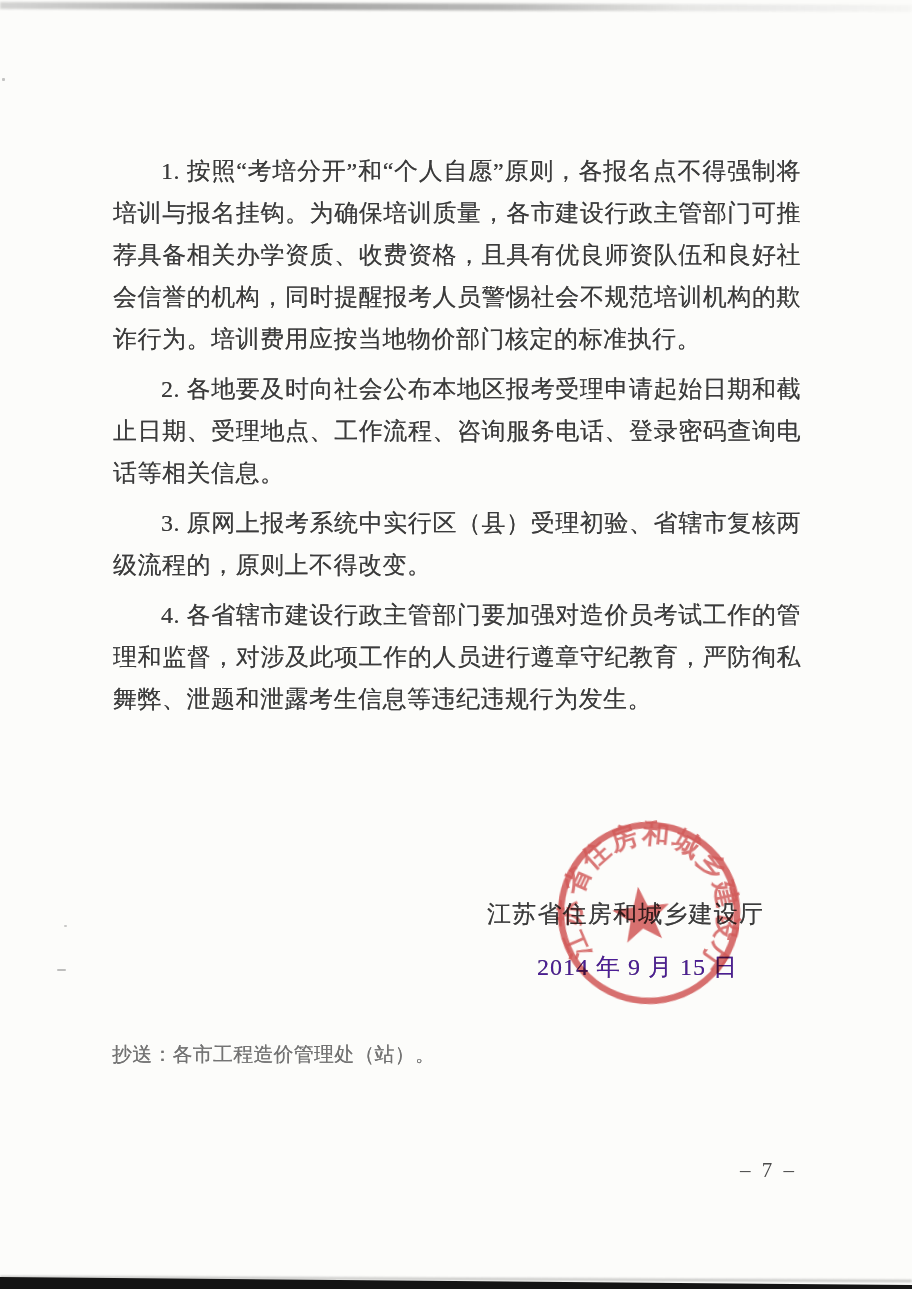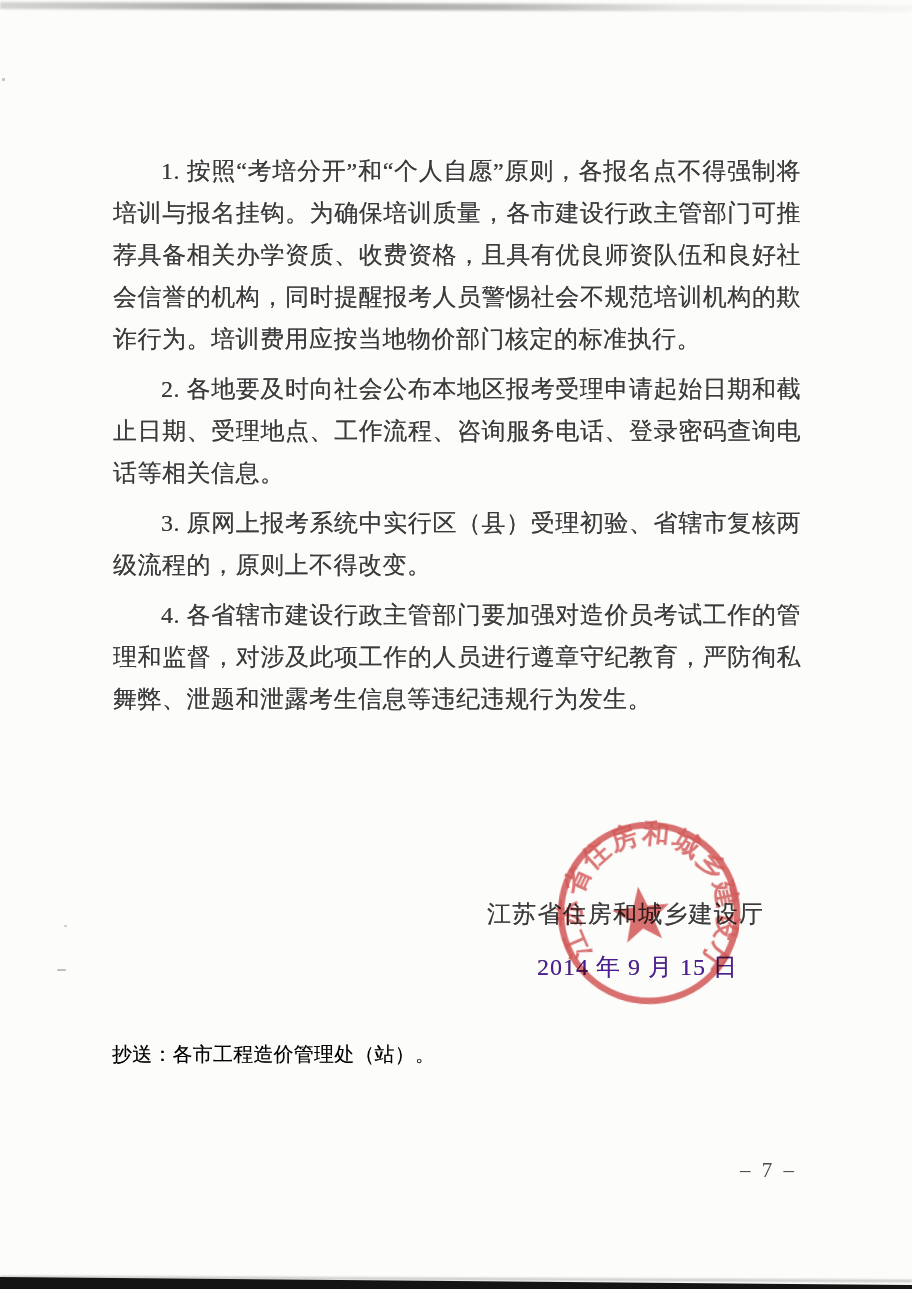--- a/index.html
+++ b/index.html
@@ -41,21 +41,21 @@
     font-size: 24px; letter-spacing: 1.2px; color: #3b3b3b;
     text-shadow: 0 0 .6px rgba(70,70,70,.75);
   }
   .sig-date {
     position: absolute; left: 537px; top: 951px;
     font-size: 24px; letter-spacing: 1px; color: #4c1d95;
     text-shadow: 0 0 .6px rgba(70,70,70,.75);
   }
   .cc-line {
     position: absolute; left: 112px; top: 1041px;
-    font-size: 20px; letter-spacing: .2px; color: #000000;
+    font-size: 20px; letter-spacing: .2px; color: #737373;
     text-shadow: 0 0 .5px rgba(80,80,80,.7);
   }
   .page-num {
     position: absolute; left: 740px; top: 1158px;
     font-size: 21px; letter-spacing: 3px; color: #4a4a4a;
   }
   .seal {
     position: absolute; left: 549px; top: 813px; width: 200px; height: 200px;
     mix-blend-mode: multiply; opacity: .92;
     transform: rotate(5deg); filter: blur(.3px);

